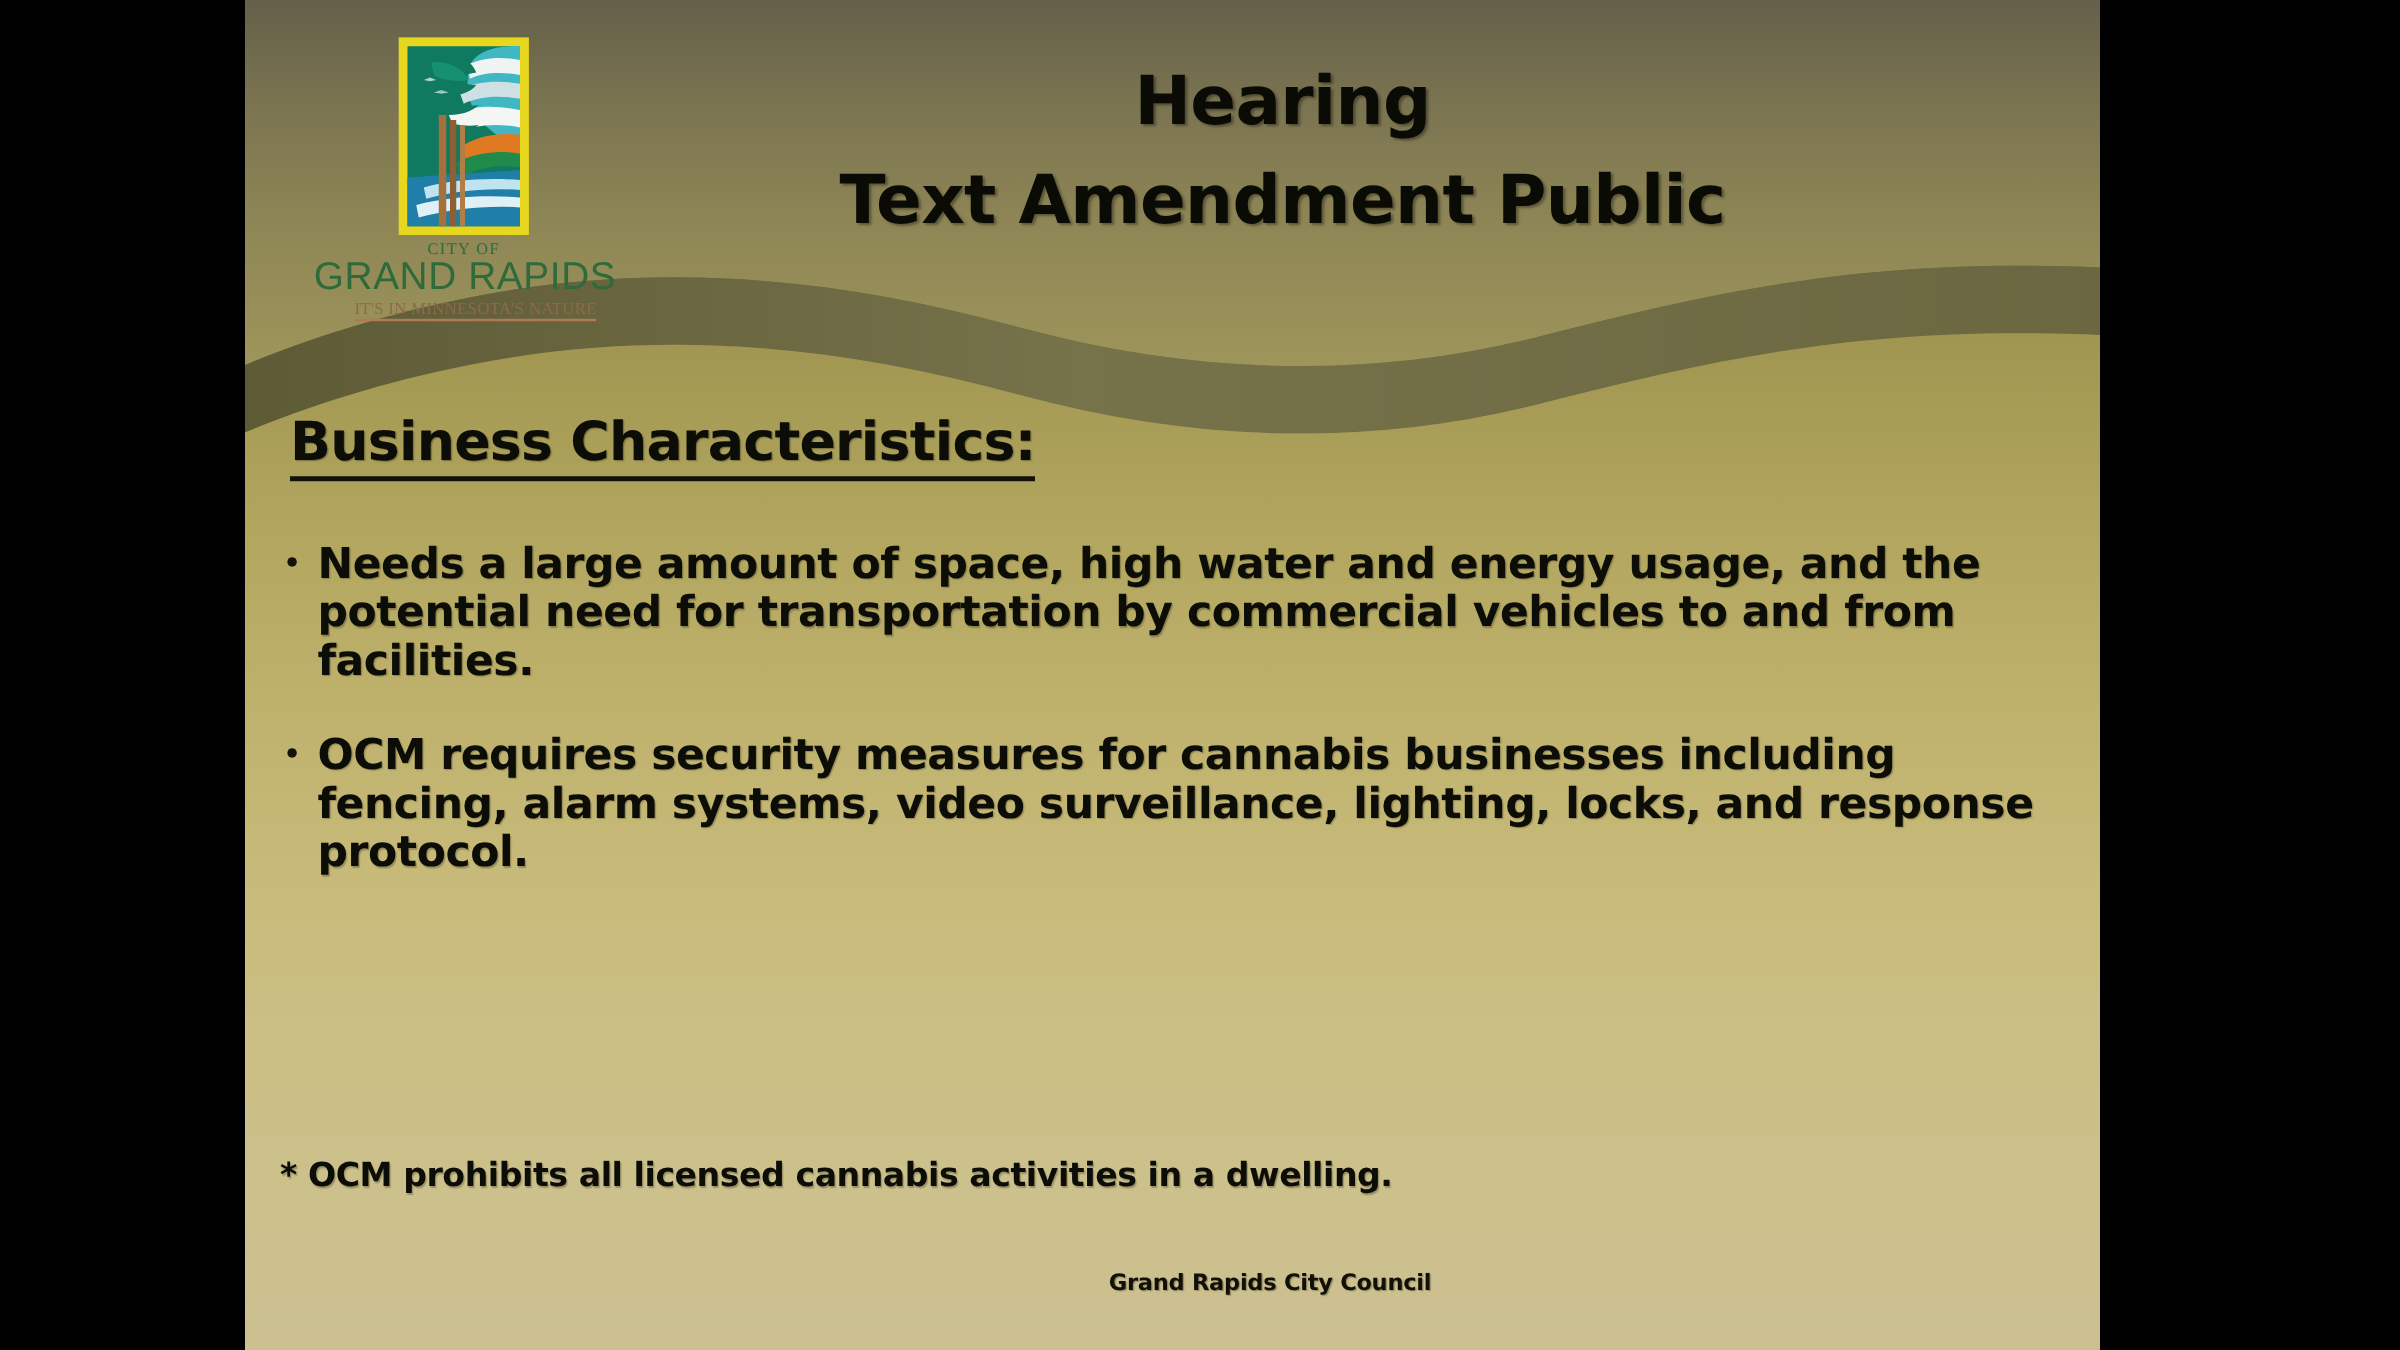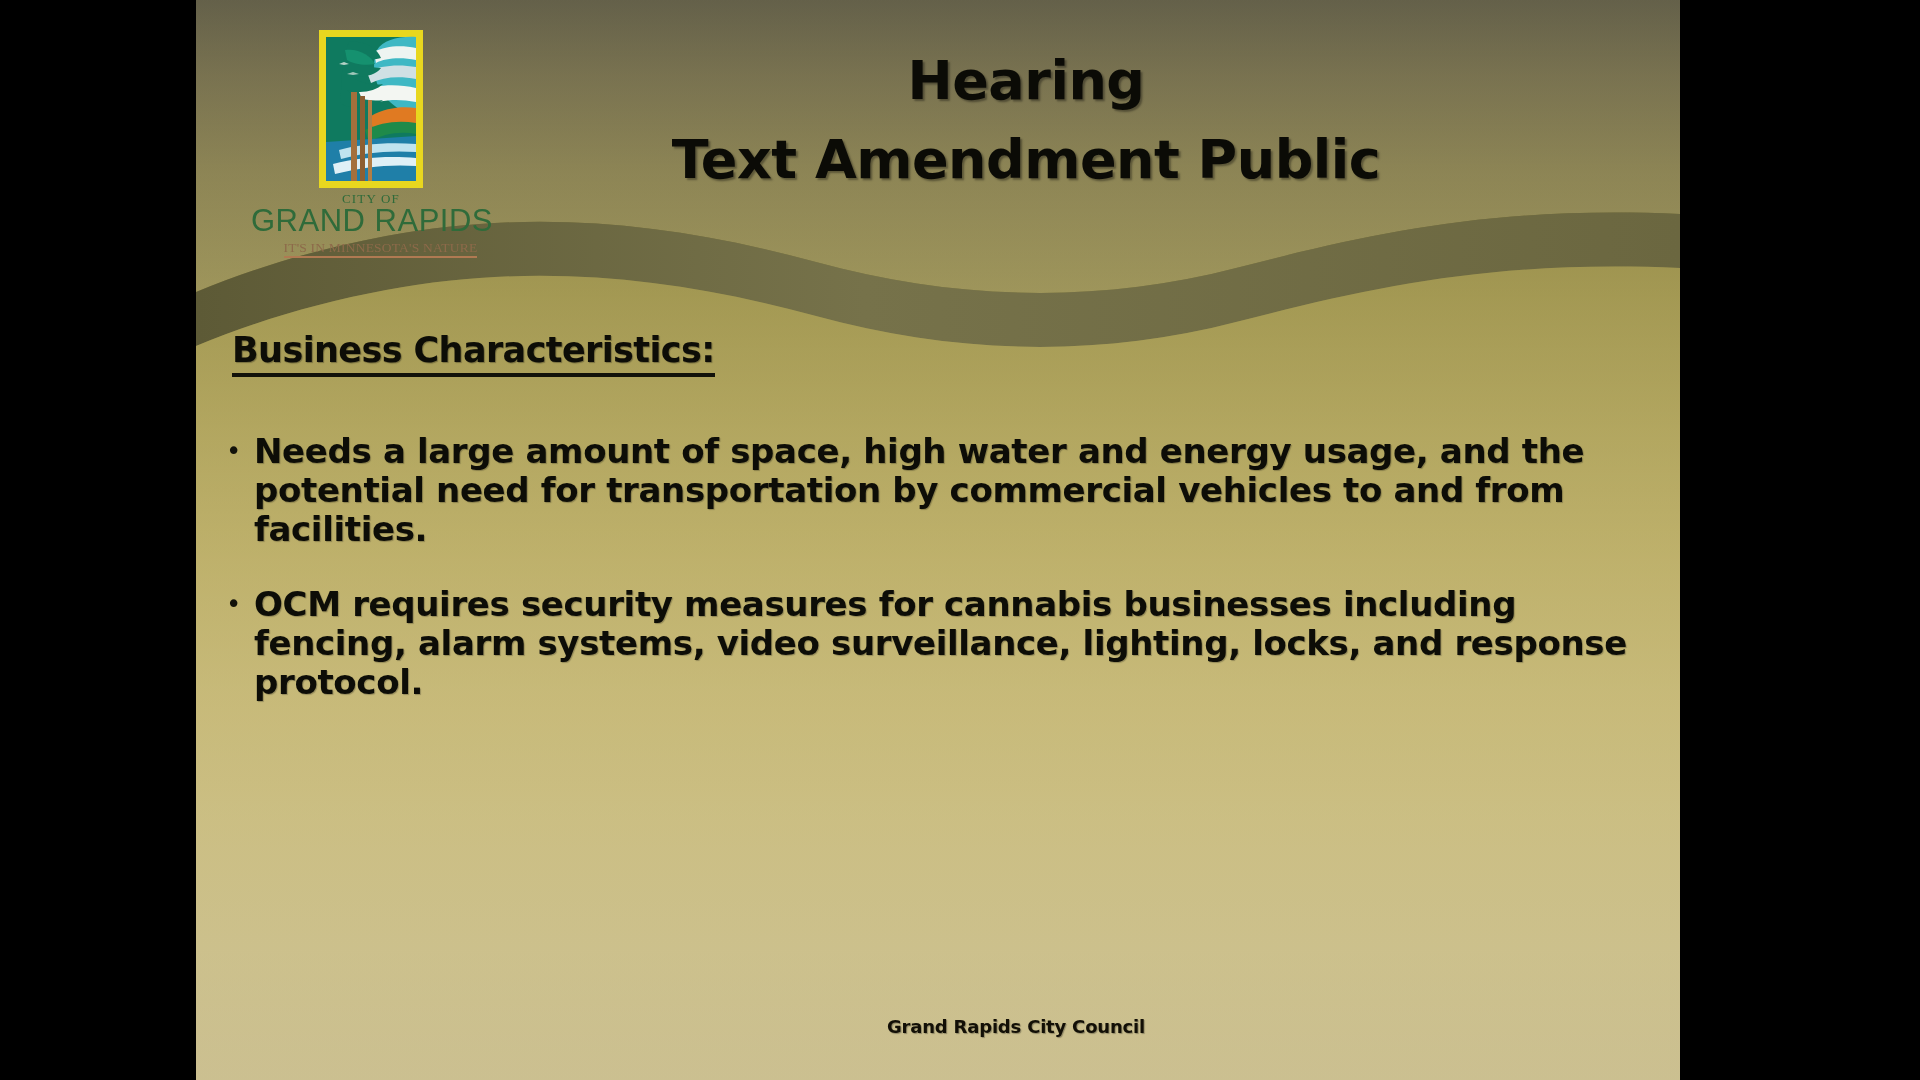--- a/index.html
+++ b/index.html
@@ -128,21 +128,21 @@
     width: 1484px;
     height: 1080px;
   }
 
   #section-heading {
     position: absolute;
     left: 36px;
     top: 331px;
     font-family: "DejaVu Sans", sans-serif;
     font-weight: bold;
-    font-size: 35px;
+    font-size: 43px;
     line-height: 1.1;
     color: #0d0d07;
     letter-spacing: -0.6px;
     border-bottom: 4px solid #12120a;
     padding-bottom: 3px;
     text-shadow: 1px 1px 1px rgba(0,0,0,0.3);
   }
 
   .bullet-list {
     position: absolute;
@@ -308,20 +308,21 @@
         <li class="bullet-item">
           <span class="bullet-dot">•</span>
           <span class="bullet-text">Needs a large amount of space, high water and energy usage, and the potential need for transportation by commercial vehicles to and from facilities.</span>
         </li>
         <li class="bullet-item">
           <span class="bullet-dot">•</span>
           <span class="bullet-text">OCM requires security measures for cannabis businesses including fencing, alarm systems, video surveillance, lighting, locks, and response protocol.</span>
         </li>
       </ul>
 
+      <div id="footnote">* OCM prohibits all licensed cannabis activities in a dwelling.</div>
 
       <div id="footer">
         <span>Grand Rapids City Council</span>
       </div>
 
     </div>
 
   </div>
 
 </div>

